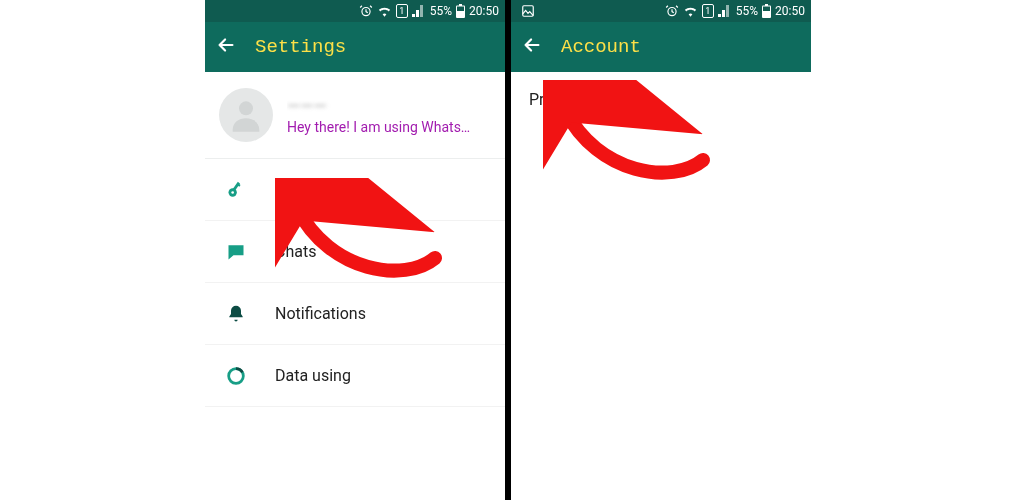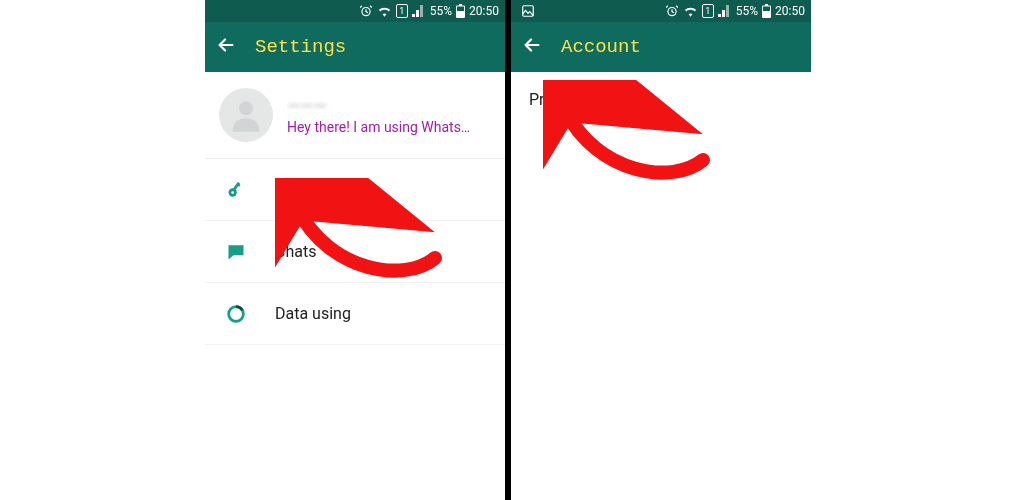--- a/index.html
+++ b/index.html
@@ -210,20 +210,28 @@
       <div class="item">
         <span class="icon">
           <svg width="20" height="20" viewBox="0 0 24 24" fill="#179e86">
               <path d="M3 4h18v12H9l-6 5z"></path>
             </svg>
         </span>
         <span>Chats</span>
       </div>
       <div class="item">
         <span class="icon">
+          <svg width="20" height="20" viewBox="0 0 24 24" fill="#0d4c44">
+              <path d="M12 2a6 6 0 0 0-6 6v4l-2 3v1h16v-1l-2-3V8a6 6 0 0 0-6-6zM10 19a2 2 0 0 0 4 0z"></path>
+            </svg>
+        </span>
+        <span>Notifications</span>
+      </div>
+      <div class="item">
+        <span class="icon">
           <svg width="22" height="22" viewBox="0 0 24 24" fill="none" stroke="#179e86" stroke-width="3">
               <circle cx="12" cy="12" r="8"></circle>
               <path d="M12 4a8 8 0 0 1 7 4" stroke="#0d4c44"></path>
             </svg>
         </span>
         <span>Data using</span>
       </div>
 
       <div class="arrowwrap" style="left:70px; top:178px;">
         <svg width="170" height="110" viewBox="0 0 170 110">

